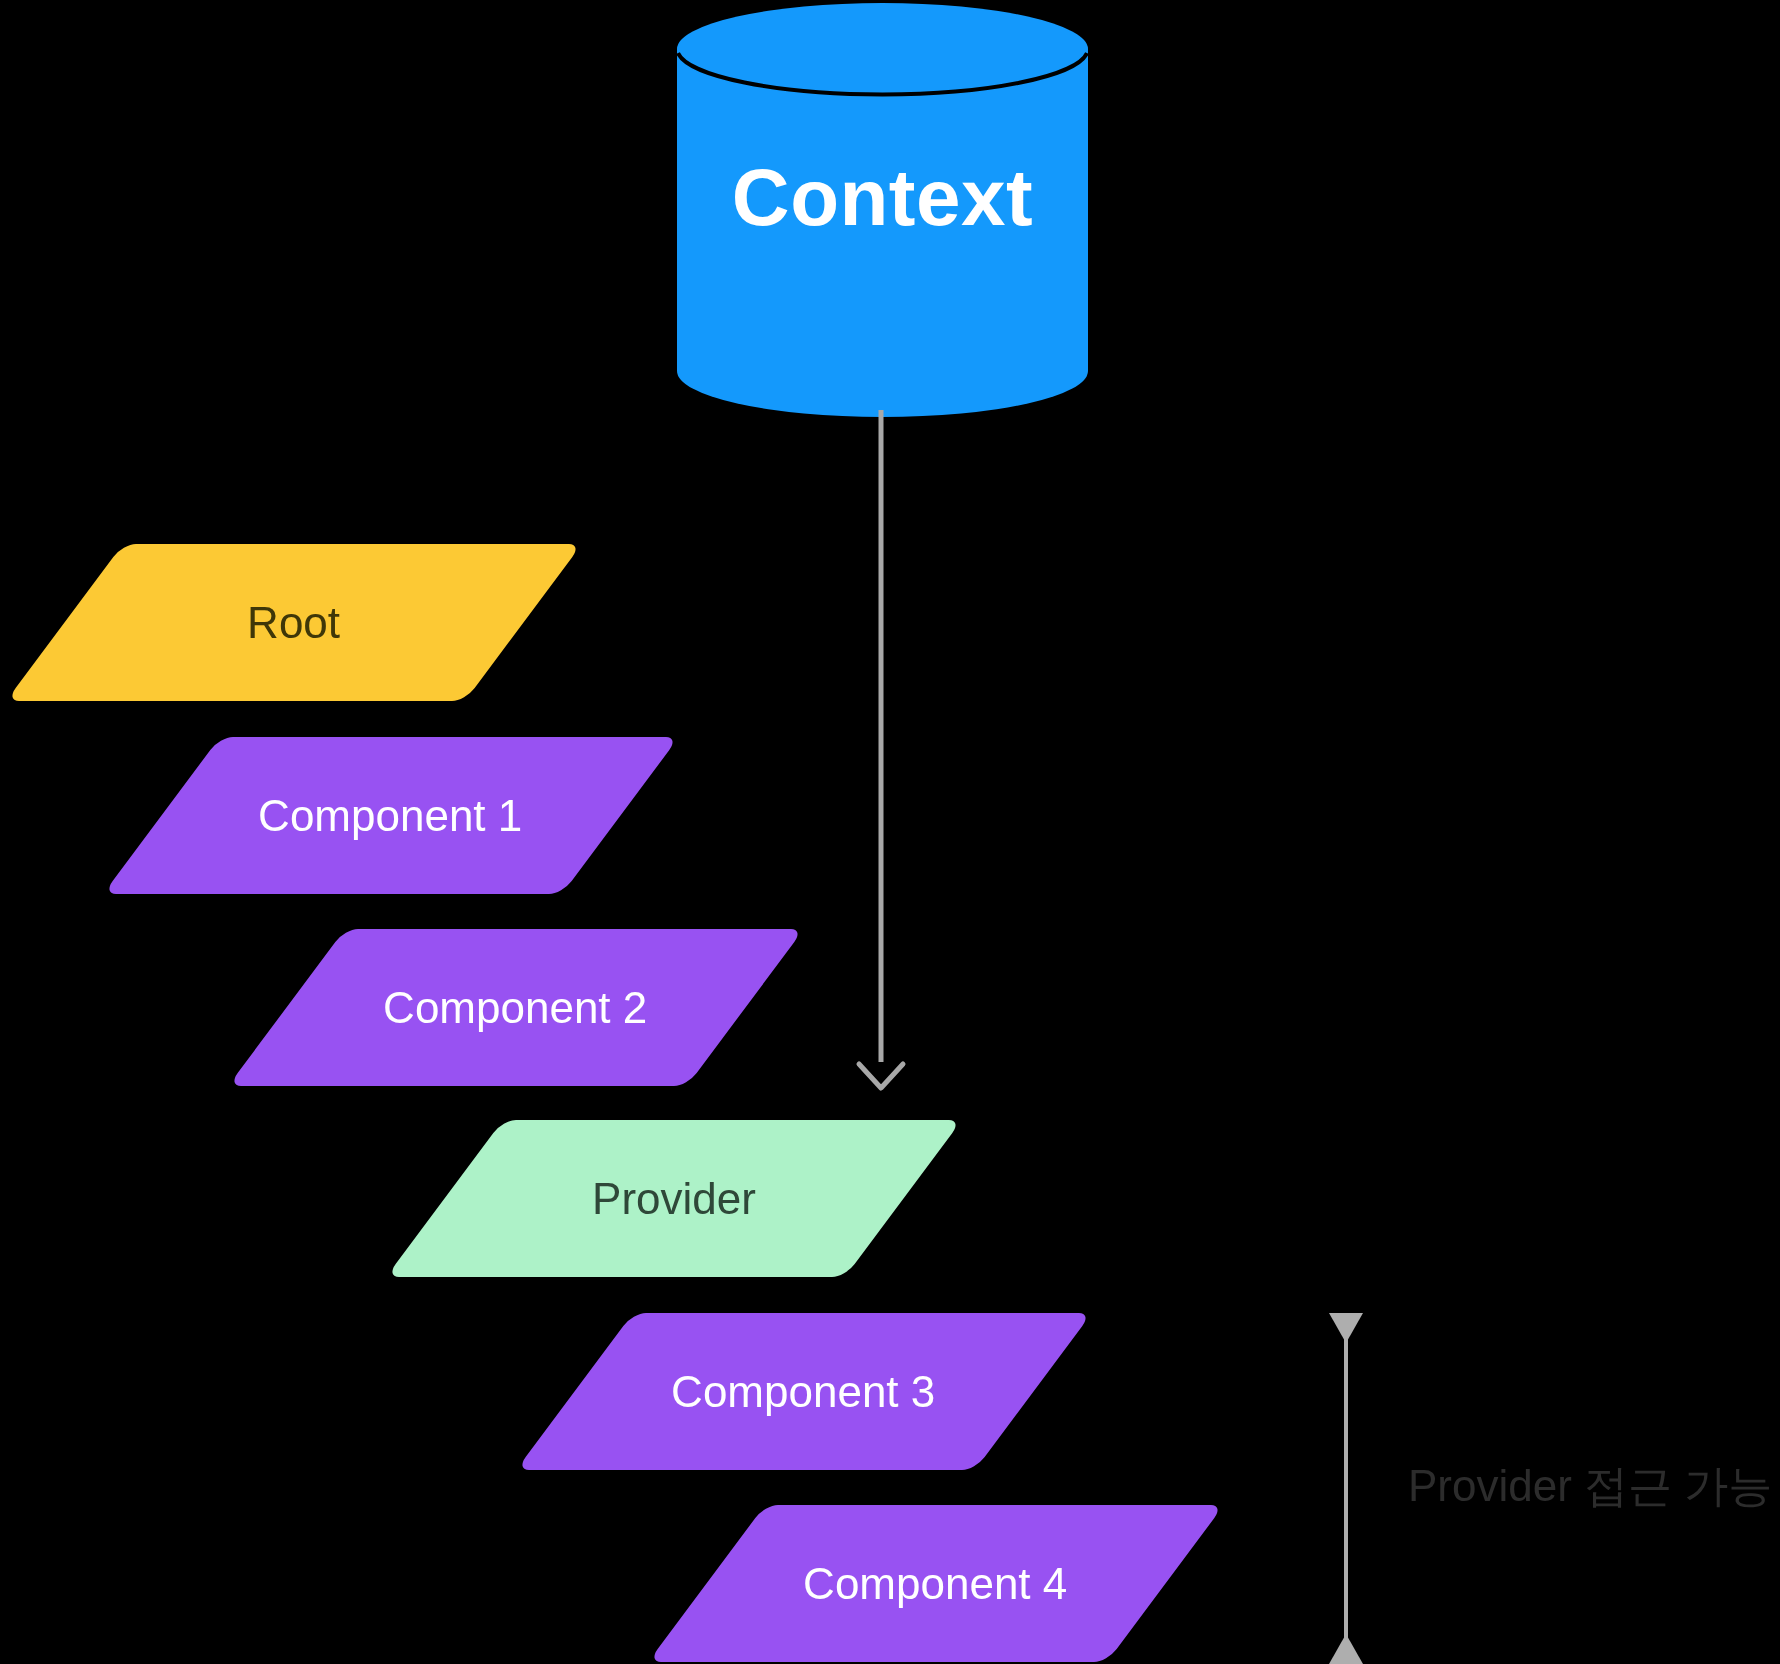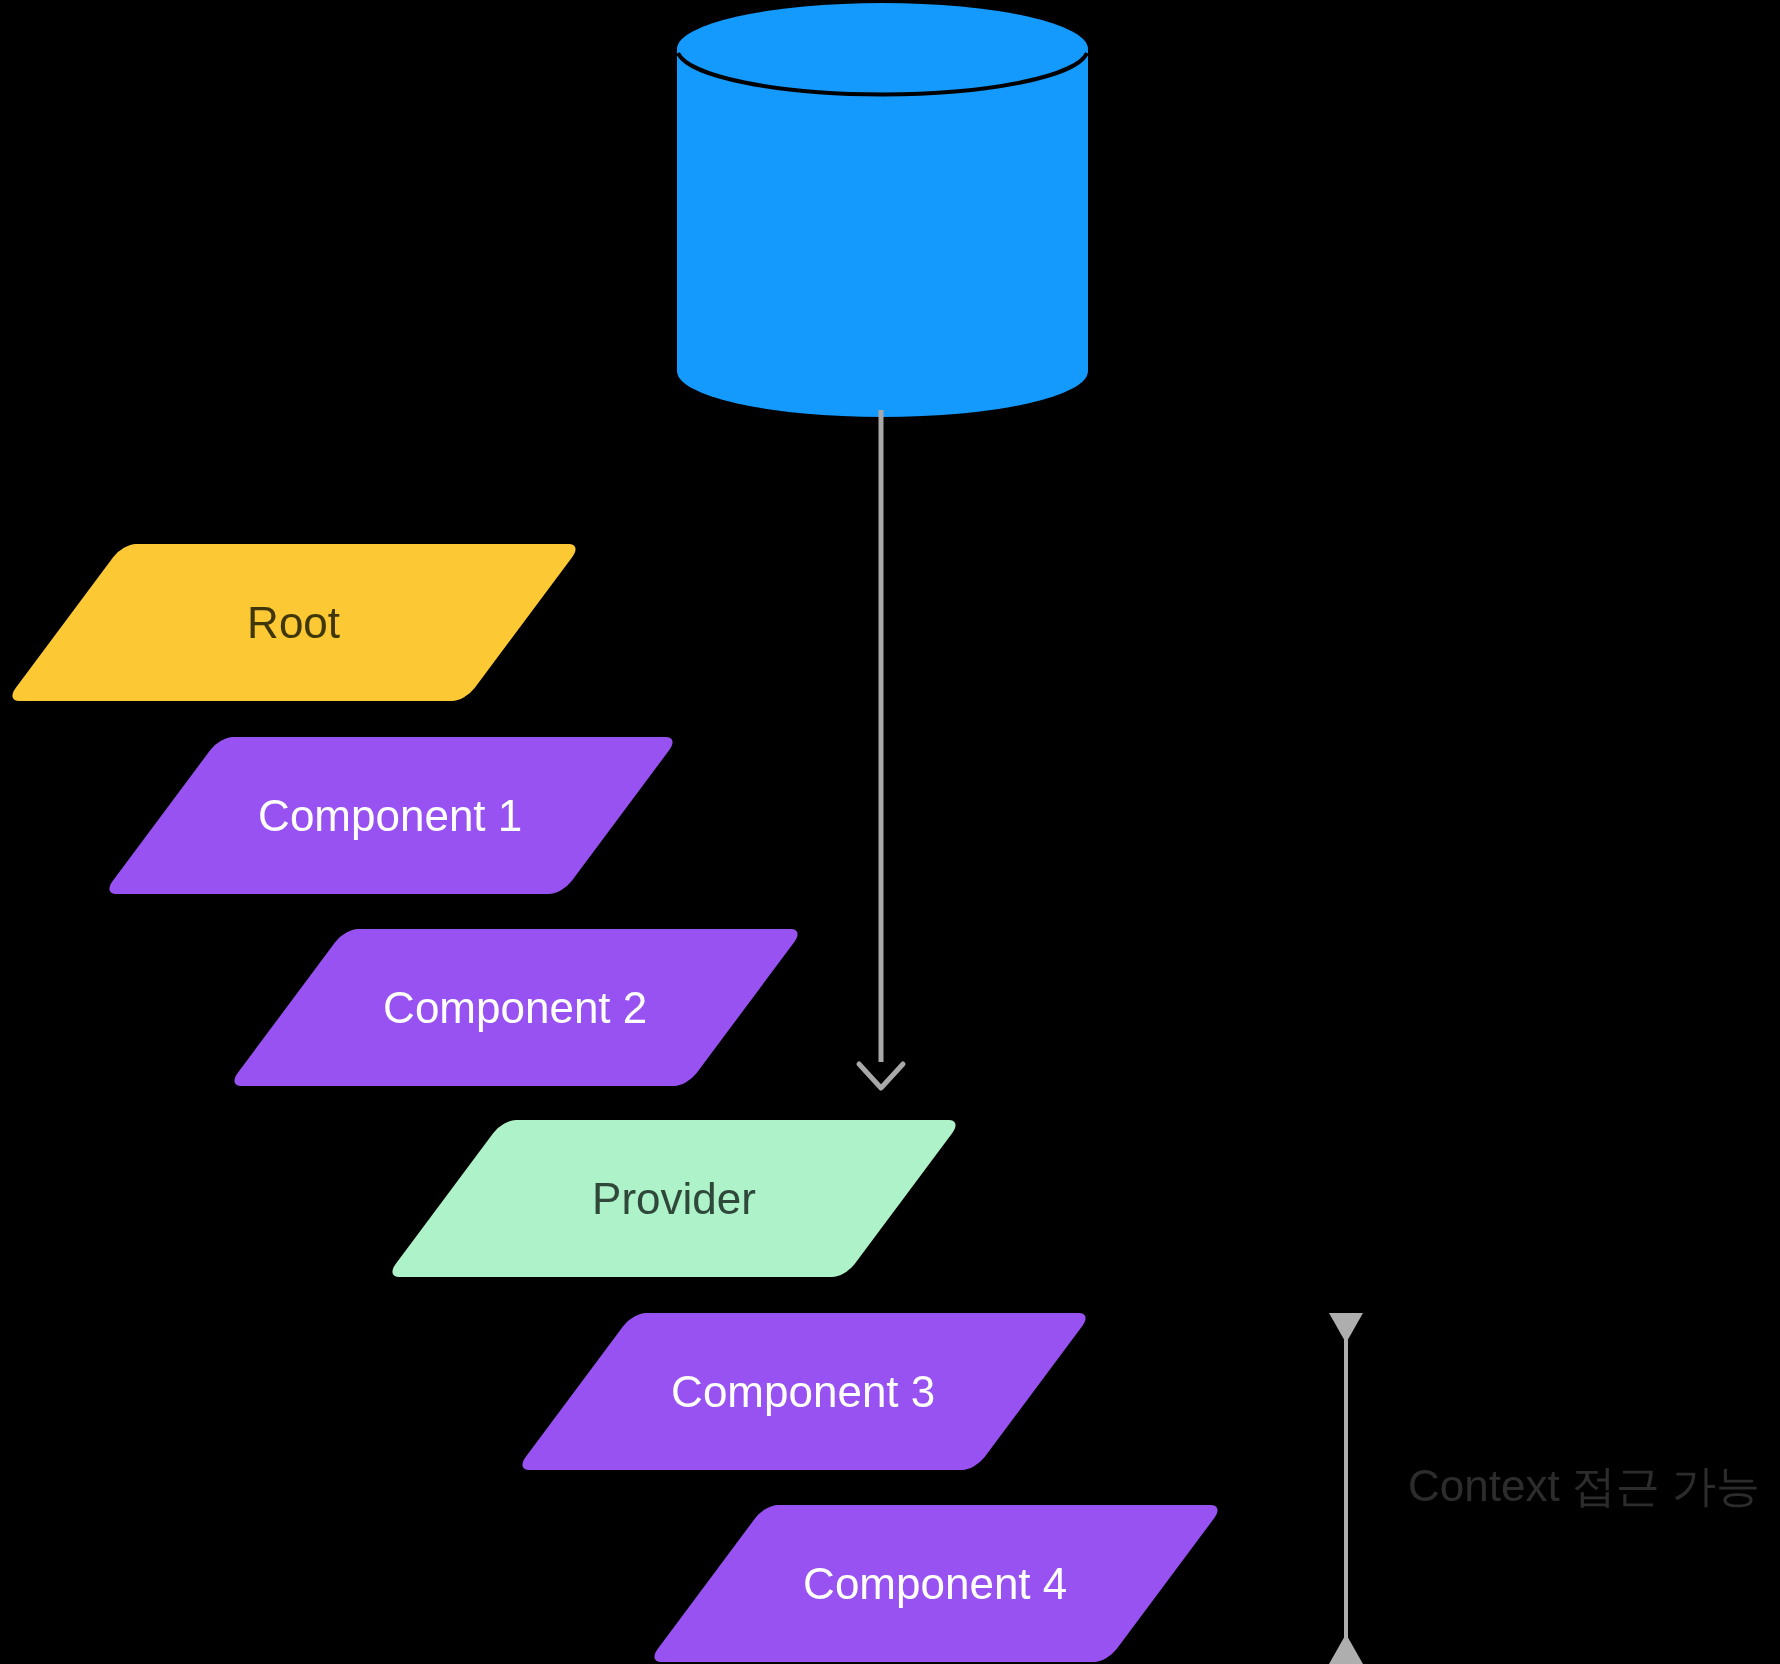--- a/index.html
+++ b/index.html
@@ -89,20 +89,23 @@
 <body style="background: rgb(0, 0, 0);">
 
 <div class="canvas">
 
   <svg class="cylinder" viewBox="0 0 411 415" xmlns="http://www.w3.org/2000/svg">
     <ellipse class="cyl-fill" cx="205.5" cy="368" rx="205.5" ry="46" fill="#1499FC"></ellipse>
     <rect class="cyl-fill" x="0" y="46" width="411" height="322" fill="#1499FC"></rect>
     <ellipse class="cyl-fill" cx="205.5" cy="46" rx="205.5" ry="46" fill="#1499FC"></ellipse>
     <path class="cyl-rim" d="M 1 50 A 205.5 46 0 0 0 410 50" fill="none" stroke-width="4" stroke="#000000"></path>
   </svg>
+  <div class="cylinder-label" style="color: rgb(255, 255, 255);">
+    <span>Context</span>
+  </div>
 
   <svg class="flow-arrow" viewBox="0 0 84 700" xmlns="http://www.w3.org/2000/svg">
     <line class="arrow-stroke" x1="41" y1="10" x2="41" y2="662" stroke-width="5" stroke="#A8A8A8"></line>
     <polyline class="arrow-stroke" points="19,664 41,688 63,664" fill="none" stroke-width="5" stroke-linecap="round" stroke-linejoin="round" stroke="#A8A8A8"></polyline>
   </svg>
 
   <div class="layer" style="left: 123px; top: 544px; background: rgb(252, 201, 52);">
     <span class="layer-label" style="color: rgb(63, 55, 8);">Root</span>
   </div>
   <div class="layer" style="left: 220px; top: 737px; background: rgb(152, 82, 242);">
@@ -120,16 +123,16 @@
   <div class="layer" style="left: 765px; top: 1505px; background: rgb(152, 82, 242);">
     <span class="layer-label" style="color: rgb(255, 255, 255);">Component 4</span>
   </div>
 
   <svg class="scope-line" viewBox="0 0 52 351" xmlns="http://www.w3.org/2000/svg">
     <line class="scope-stroke-line" x1="26" y1="25" x2="26" y2="330" stroke-width="4" stroke="#AEAEAE"></line>
     <polygon class="scope-stroke-fill" points="9,0 43,0 26,30" fill="#AEAEAE"></polygon>
     <polygon class="scope-stroke-fill" points="9,351 43,351 26,321" fill="#AEAEAE"></polygon>
   </svg>
   <div class="scope-caption" style="color: rgb(44, 44, 44);">
-    <span>Context 접근 가능</span>
+    <span>Provider 접근 가능</span>
   </div>
 
 </div>
 
 </body></html>

